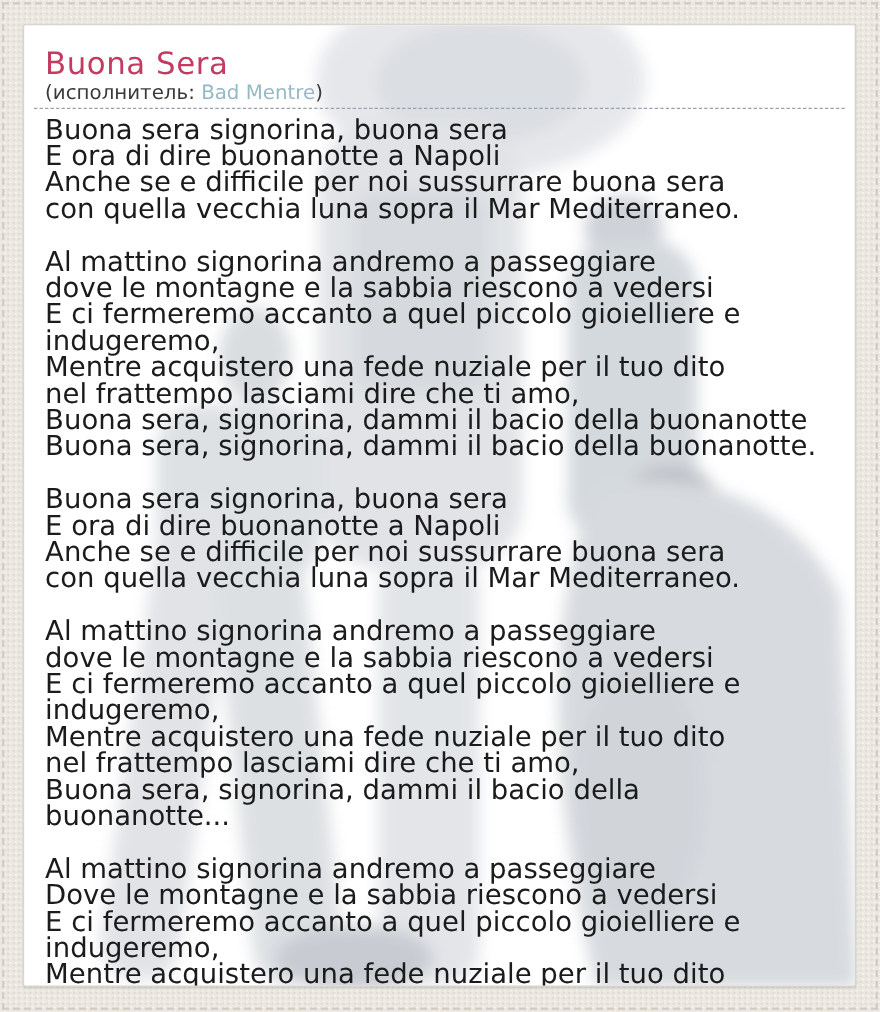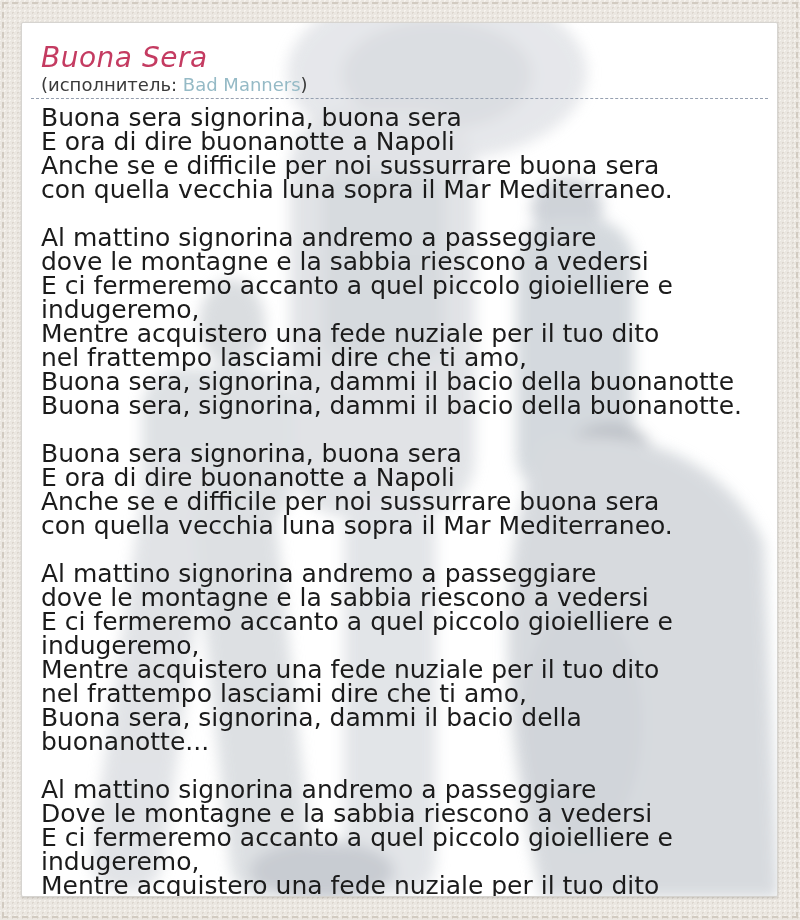--- a/index.html
+++ b/index.html
@@ -40,21 +40,20 @@
     position: relative; z-index: 1;
     padding: 20px 20px 0 19px;
   }
   .song-title {
     margin: 0;
     font-size: 28px;
     line-height: 30px;
     font-weight: 400;
     color: #c43b61;
     letter-spacing: 0.5px;
-    font-style: italic;
   }
   .artist-line {
     font-size: 18px;
     line-height: 21px;
     color: #3a3a3a;
     padding: 1px 0 3px 0;
   }
   .artist-link {
     color: #95bac6;
     text-decoration: none;
@@ -105,21 +104,21 @@
       <rect x="190" y="468" width="82" height="405" rx="32" fill="#d5d9dd" transform="rotate(-6 231 670)"></rect>
       <rect x="322" y="480" width="92" height="392" rx="32" fill="#dcdfe3"></rect>
       <ellipse cx="300" cy="848" rx="72" ry="30" fill="#bbc0c7"></ellipse>
       <ellipse cx="560" cy="700" rx="60" ry="120" fill="#c6cbd1"></ellipse>
     </g>
   </svg>
 
   <div class="content">
     <h1 class="song-title">Buona Sera</h1>
 
-    <div class="artist-line"><span>(исполнитель: </span><a class="artist-link">Bad Manners</a><span>)</span></div>
+    <div class="artist-line"><span>(исполнитель: </span><a class="artist-link">Bad Mentre</a><span>)</span></div>
 
     <div class="separator"></div>
 
     <div class="lyrics">
         <p class="stanza">Buona sera signorina, buona sera
 E ora di dire buonanotte a Napoli
 Anche se e difficile per noi sussurrare buona sera
 con quella vecchia luna sopra il Mar Mediterraneo.</p>
         <p class="stanza">Al mattino signorina andremo a passeggiare
 dove le montagne e la sabbia riescono a vedersi

